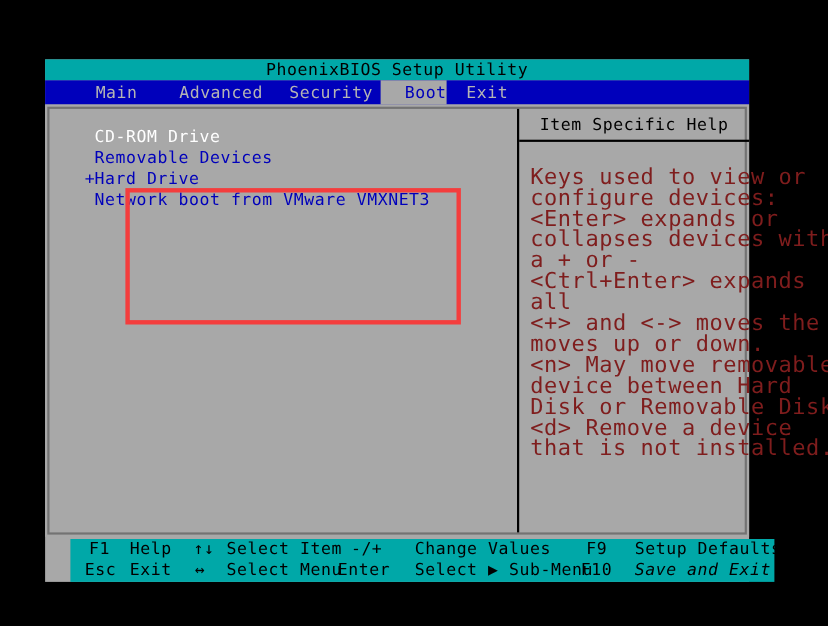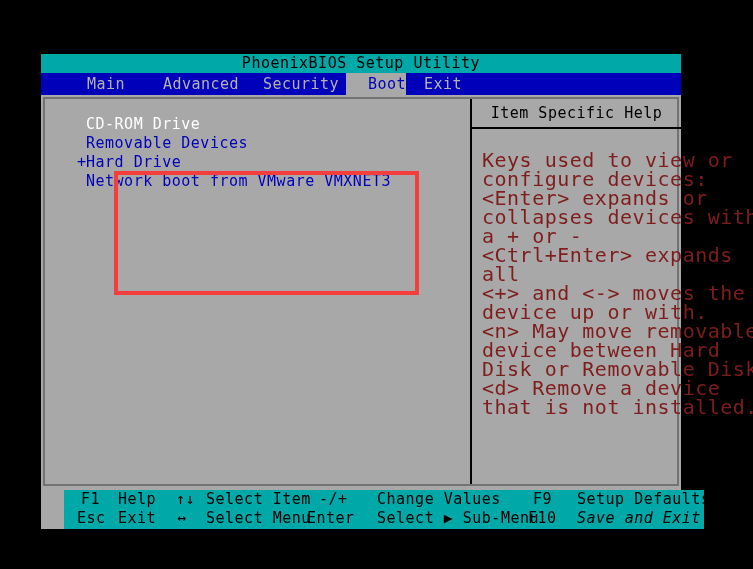--- a/index.html
+++ b/index.html
@@ -223,21 +223,21 @@
         <div id="help-title">Item Specific Help</div>
         <div id="help-body">
           <div class="help-line">Keys used to view or</div>
           <div class="help-line">configure devices:</div>
           <div class="help-line">&lt;Enter&gt; expands or</div>
           <div class="help-line">collapses devices with</div>
           <div class="help-line">a + or -</div>
           <div class="help-line">&lt;Ctrl+Enter&gt; expands</div>
           <div class="help-line">all</div>
           <div class="help-line">&lt;+&gt; and &lt;-&gt; moves the</div>
-          <div class="help-line">device up or with.</div>
+          <div class="help-line">moves up or down.</div>
           <div class="help-line">&lt;n&gt; May move removable</div>
           <div class="help-line">device between Hard</div>
           <div class="help-line">Disk or Removable Disk</div>
           <div class="help-line">&lt;d&gt; Remove a device</div>
           <div class="help-line">that is not installed.</div>
         </div>
       </div>
 
     </div>
   </div>

